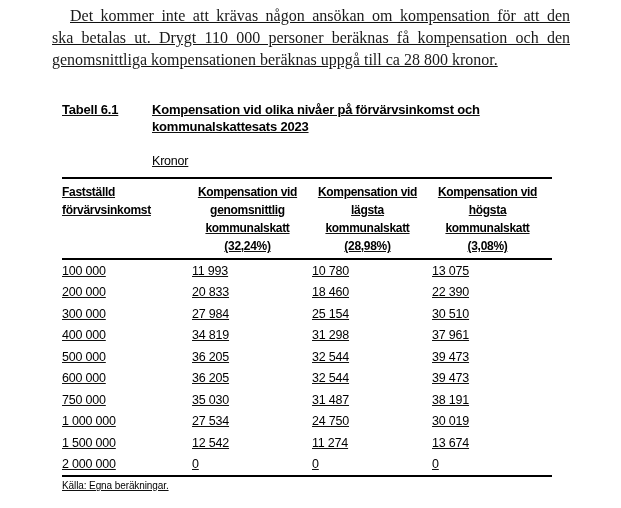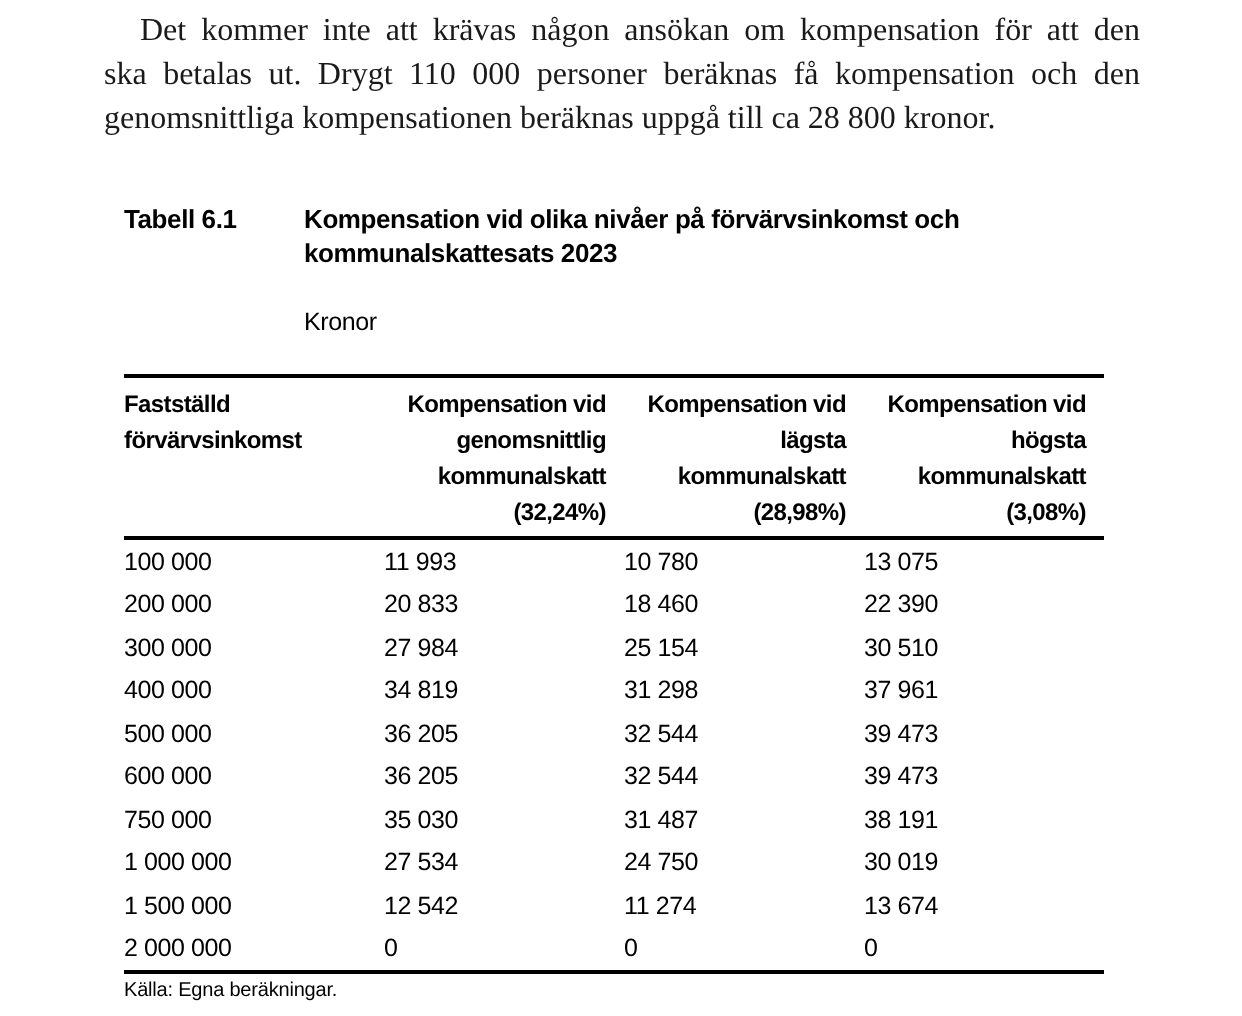--- a/index.html
+++ b/index.html
@@ -10,20 +10,21 @@
   body {
     width: 621px;
     height: 508px;
     overflow: hidden;
     color: #111111;
   }
   .page {
     padding: 5px 51px 0 52px;
     box-sizing: border-box;
     width: 621px;
+    text-decoration: underline;
   }
   
   .paragraph {
     font-family: "Liberation Serif", serif;
     font-size: 16px;
     line-height: 22px;
     color: #1a1a1a;
     width: 518px;
   }
   .para-line {
@@ -60,36 +61,35 @@
     line-height: 17px;
     letter-spacing: -0.2px;
   }
   .table-unit {
     margin-left: 90px;
     margin-top: 19px;
     font-size: 12.5px;
     letter-spacing: -0.2px;
   }
   table.data-table {
-    margin-top: 19px;
+    margin-top: 9px;
     width: 490px;
     border-collapse: collapse;
     table-layout: fixed;
     border-top: 2px solid var(--rule, #000);
     border-bottom: 2px solid var(--rule, #000);
   }
   table.data-table thead tr {
     border-bottom: 2px solid var(--rule, #000);
   }
   th {
     font-weight: bold;
     font-size: 12px;
     line-height: 18px;
     letter-spacing: -0.3px;
-    text-align: right;
     vertical-align: top;
     padding: 4px 9px 3px 0;
   }
   th:first-child {
     text-align: left;
     padding-left: 0;
     padding-right: 0;
   }
   td {
     font-size: 12.5px;

